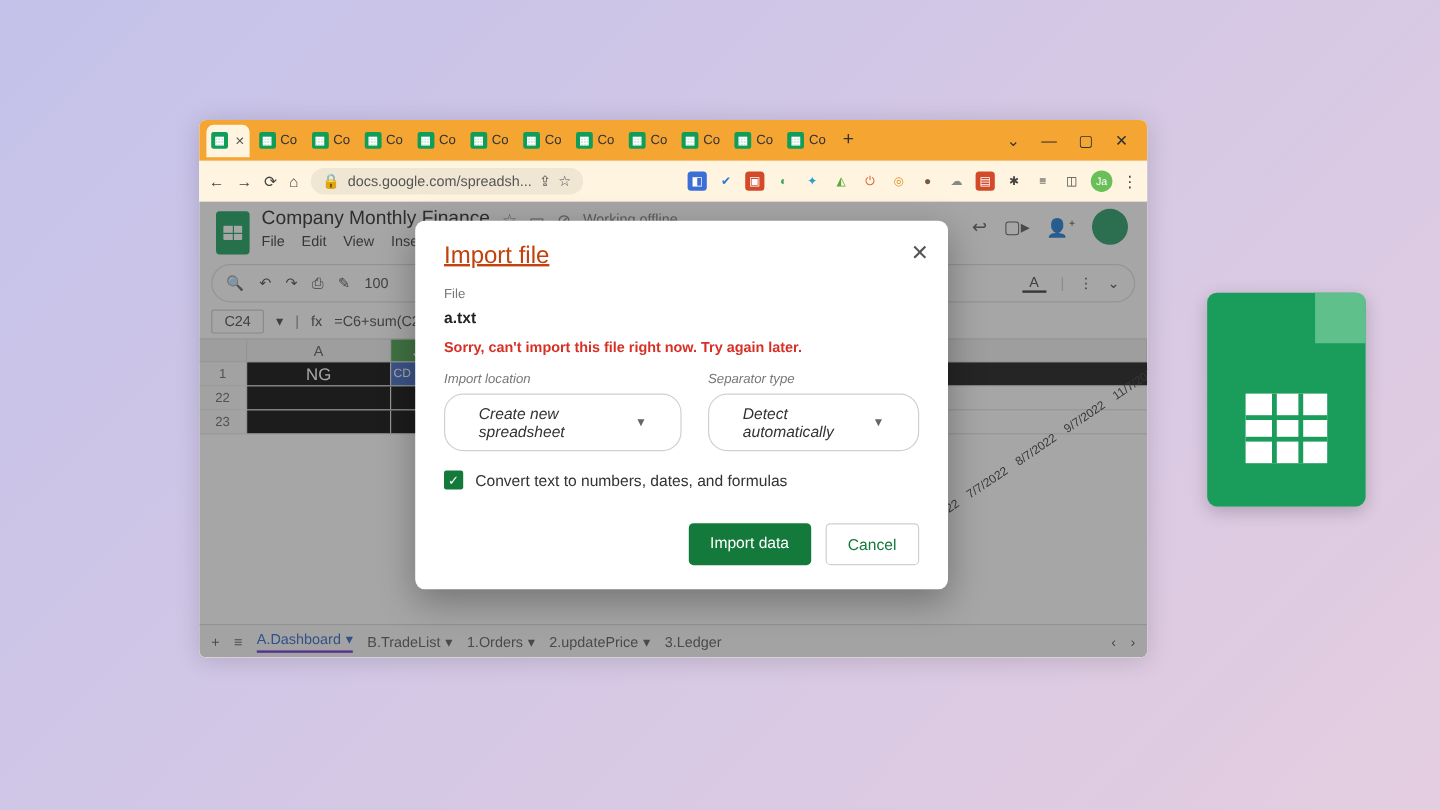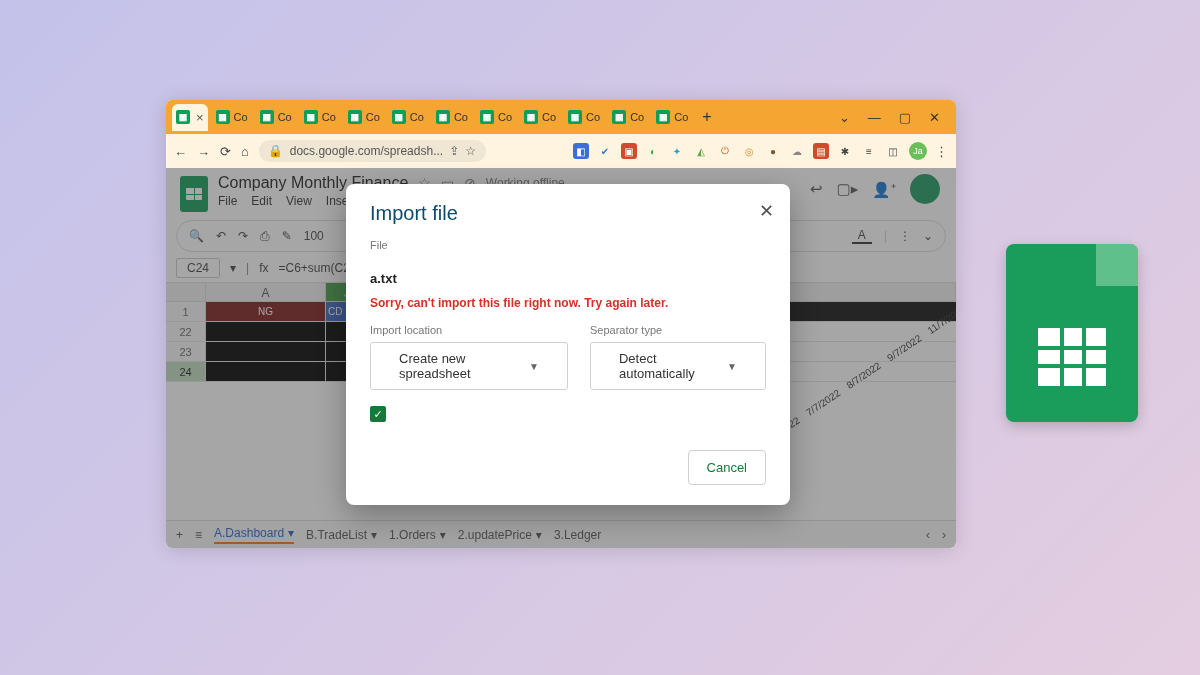--- a/index.html
+++ b/index.html
@@ -76,51 +76,51 @@
   .colA { width: 120px; } .colB { width: 50px; background: #43a047; color: #fff; } .colC { width: 50px; }
   .colE { flex: 1; text-align: center; }
   .rows { }
   .row { display: flex; height: 20px; border-bottom: 1px solid #e3e3e3; align-items: stretch; }
   .rh { width: 40px; text-align: center; color: #666; background: #f7f7f7; border-right: 1px solid #ddd; line-height: 20px; font-size: 11px; }
   .rh.active { background: #c3ddc3; color: #222; }
   .cA { width: 120px; border-right: 1px solid #e3e3e3; }
   .cB { width: 50px; border-right: 1px solid #e3e3e3; }
   .cC { width: 50px; border-right: 1px solid #e3e3e3; font-size: 11px; padding-left: 2px; line-height: 20px; }
   .cRest { flex: 1; }
-  .ng { background: #7f1d1d; color: #fff; text-align: center; line-height: 20px; font-size: 10px; }
+  .ng { background: #000000; color: #fff; text-align: center; line-height: 20px; font-size: 14px; }
   .cd { background: #3a66c4; color: #fff; font-size: 10px; padding-left: 2px; line-height: 20px; }
   .black { background: #000; }
   .darkcol { background: #111; }
   .dates-strip {
     position: absolute; left: 600px; top: 210px; width: 180px; height: 40px; z-index: 4;
     font-size: 10px; color: #333; display: flex; gap: 10px; transform: rotate(-34deg);
   }
   
   .sheet-tabs {
     position: absolute; left: 0; right: 0; bottom: 0; height: 28px; background: #fafafa;
     border-top: 1px solid #ddd; display: flex; align-items: center; gap: 12px;
     padding: 0 10px; font-size: 12px; color: #555; z-index: 4;
   }
   .sheet-tabs .st { display: flex; align-items: center; gap: 4px; }
-  .sheet-tabs .st.active { color: #2a62c9; border-bottom: 2px solid #f97316; padding-bottom: 2px; }
+  .sheet-tabs .st.active { color: #2a62c9; border-bottom: 2px solid #6d28d9; padding-bottom: 2px; }
   
   .dialog {
     position: absolute; left: 180px; top: 16px; width: 444px; background: #fff;
     border-radius: 8px; box-shadow: 0 10px 30px rgba(0,0,0,0.3); z-index: 10;
     padding: 18px 24px 20px 24px;
   }
-  .dialog h2 { font-size: 20px; font-weight: 400; color: #0c4a6e; }
+  .dialog h2 { font-size: 20px; font-weight: 400; color: #c2410c; text-decoration: underline; }
   .dialog .close { position: absolute; right: 16px; top: 16px; font-size: 18px; color: #555; cursor: pointer; }
   .dlabel { font-size: 11px; color: #777; margin-top: 14px; }
-  .fname { font-size: 13px; color: #222; font-weight: 600; margin-top: 20px; }
+  .fname { font-size: 13px; color: #222; font-weight: 600; margin-top: 6px; }
   .err { color: #d63027; font-size: 12px; font-weight: 600; margin-top: 10px; }
-  .drow { display: flex; gap: 22px; margin-top: 14px; }
+  .drow { display: flex; gap: 22px; margin-top: 14px; font-style: italic; }
   .dcol { display: flex; flex-direction: column; gap: 6px; }
   .select {
-    border: 1px solid #d0d0d0; border-radius: 3px; padding: 8px 28px; font-size: 13px;
+    border: 1px solid #d0d0d0; border-radius: 16px; padding: 8px 28px; font-size: 13px;
     display: flex; align-items: center; gap: 8px; color: #333; cursor: pointer;
   }
   .select .caret { margin-left: 4px; font-size: 10px; color: #666; }
   .checkrow { display: flex; align-items: center; gap: 10px; margin-top: 16px; font-size: 13px; color: #333; }
   .checkbox {
     width: 16px; height: 16px; background: #147a3b; border-radius: 2px;
     display: flex; align-items: center; justify-content: center; color: #fff; font-size: 11px;
   }
   .dactions { display: flex; gap: 12px; justify-content: flex-end; margin-top: 28px; }
   .btn { border-radius: 4px; padding: 9px 18px; font-size: 13px; cursor: pointer; }
@@ -311,27 +311,20 @@
             <div class="cC">Un</div>
             <div class="cRest"></div>
           </div>
         <div class="row">
             <div class="rh">23</div>
             <div class="cA black"></div>
             <div class="cB black"></div>
             <div class="cC">Re</div>
             <div class="cRest"></div>
           </div>
-        <div class="row">
-            <div class="rh active">24</div>
-            <div class="cA black"></div>
-            <div class="cB black"></div>
-            <div class="cC">Cu</div>
-            <div class="cRest"></div>
-          </div>
       </div>
     </div>
     <div class="dates-strip">
       <span>1/2022</span>
       <span>7/7/2022</span>
       <span>8/7/2022</span>
       <span>9/7/2022</span>
       <span>11/7/2022</span>
 
     </div>
@@ -380,22 +373,24 @@
         <div class="dcol">
           <div class="dlabel" style="margin-top:0">Separator type</div>
           <div class="select">
             <span>Detect automatically</span>
             <span class="caret">▼</span>
           </div>
         </div>
       </div>
       <div class="checkrow">
         <div class="checkbox">✓</div>
+        <span>Convert text to numbers, dates, and formulas</span>
       </div>
       <div class="dactions">
+        <div class="btn primary">Import data</div>
         <div class="btn secondary">Cancel</div>
       </div>
     </div>
   </div>
 </div>
 
 <div class="big-logo">
   <div class="logo-fold"></div>
   <div class="logo-grid"></div>
 </div>

